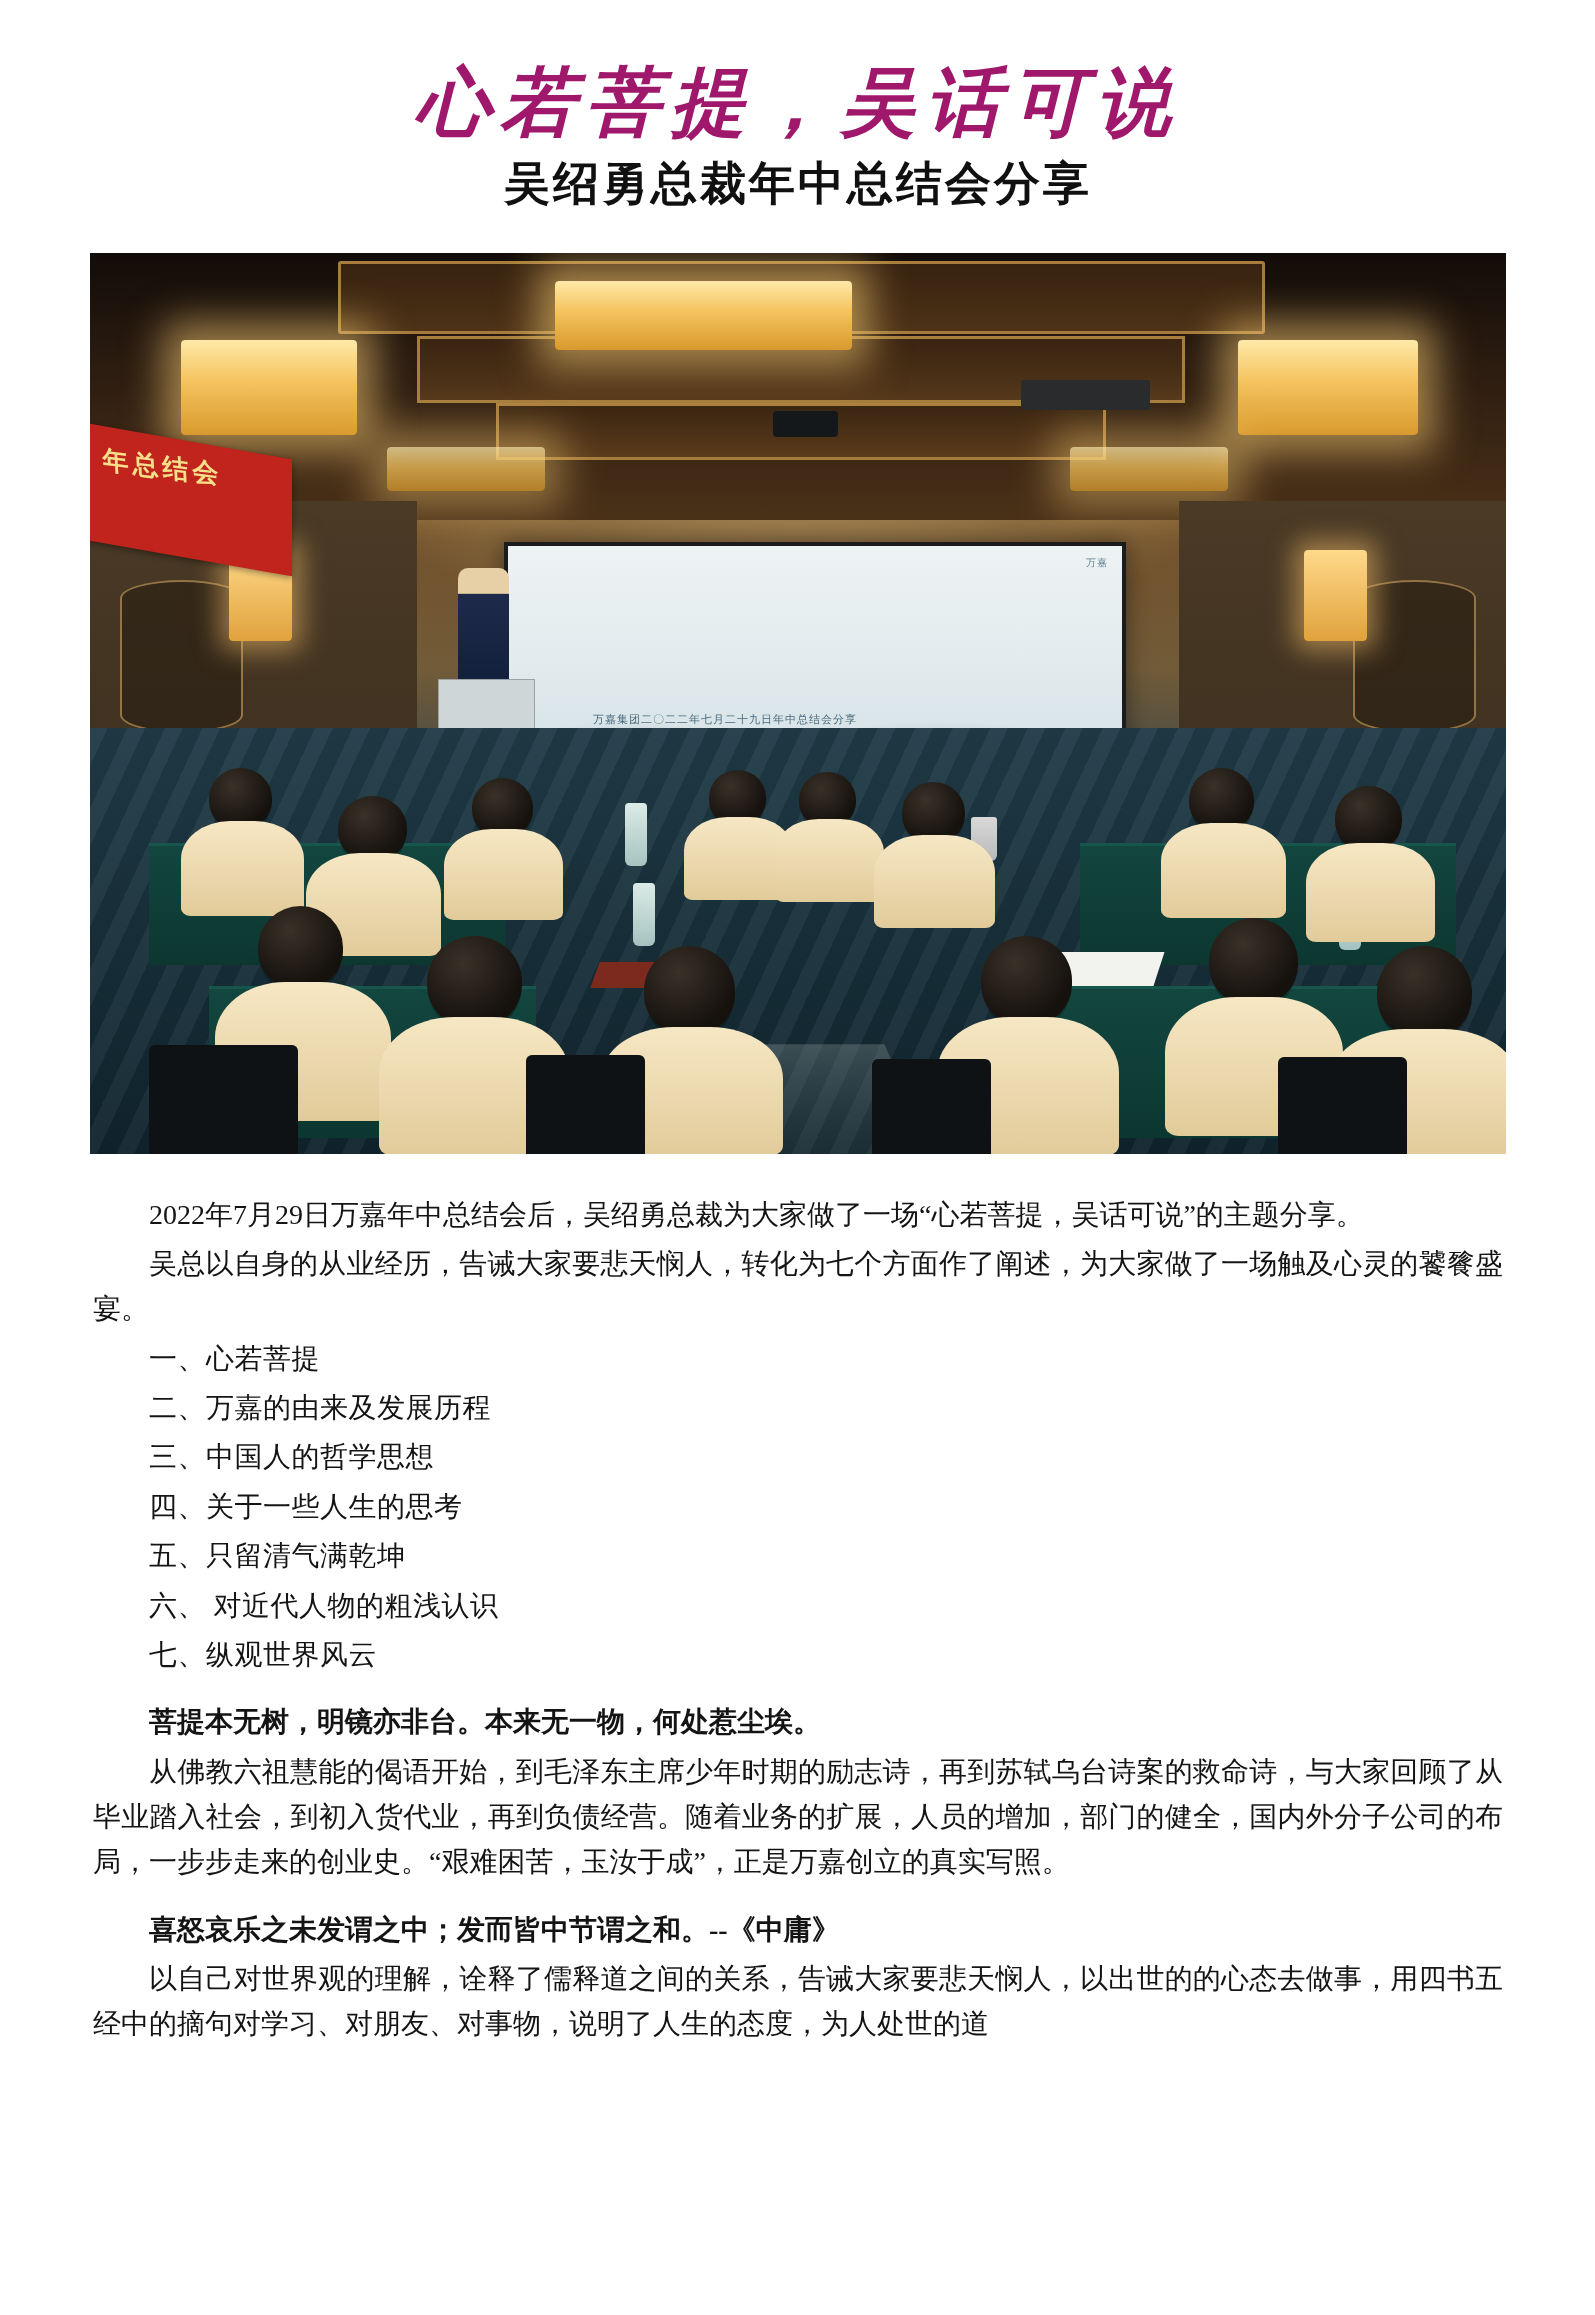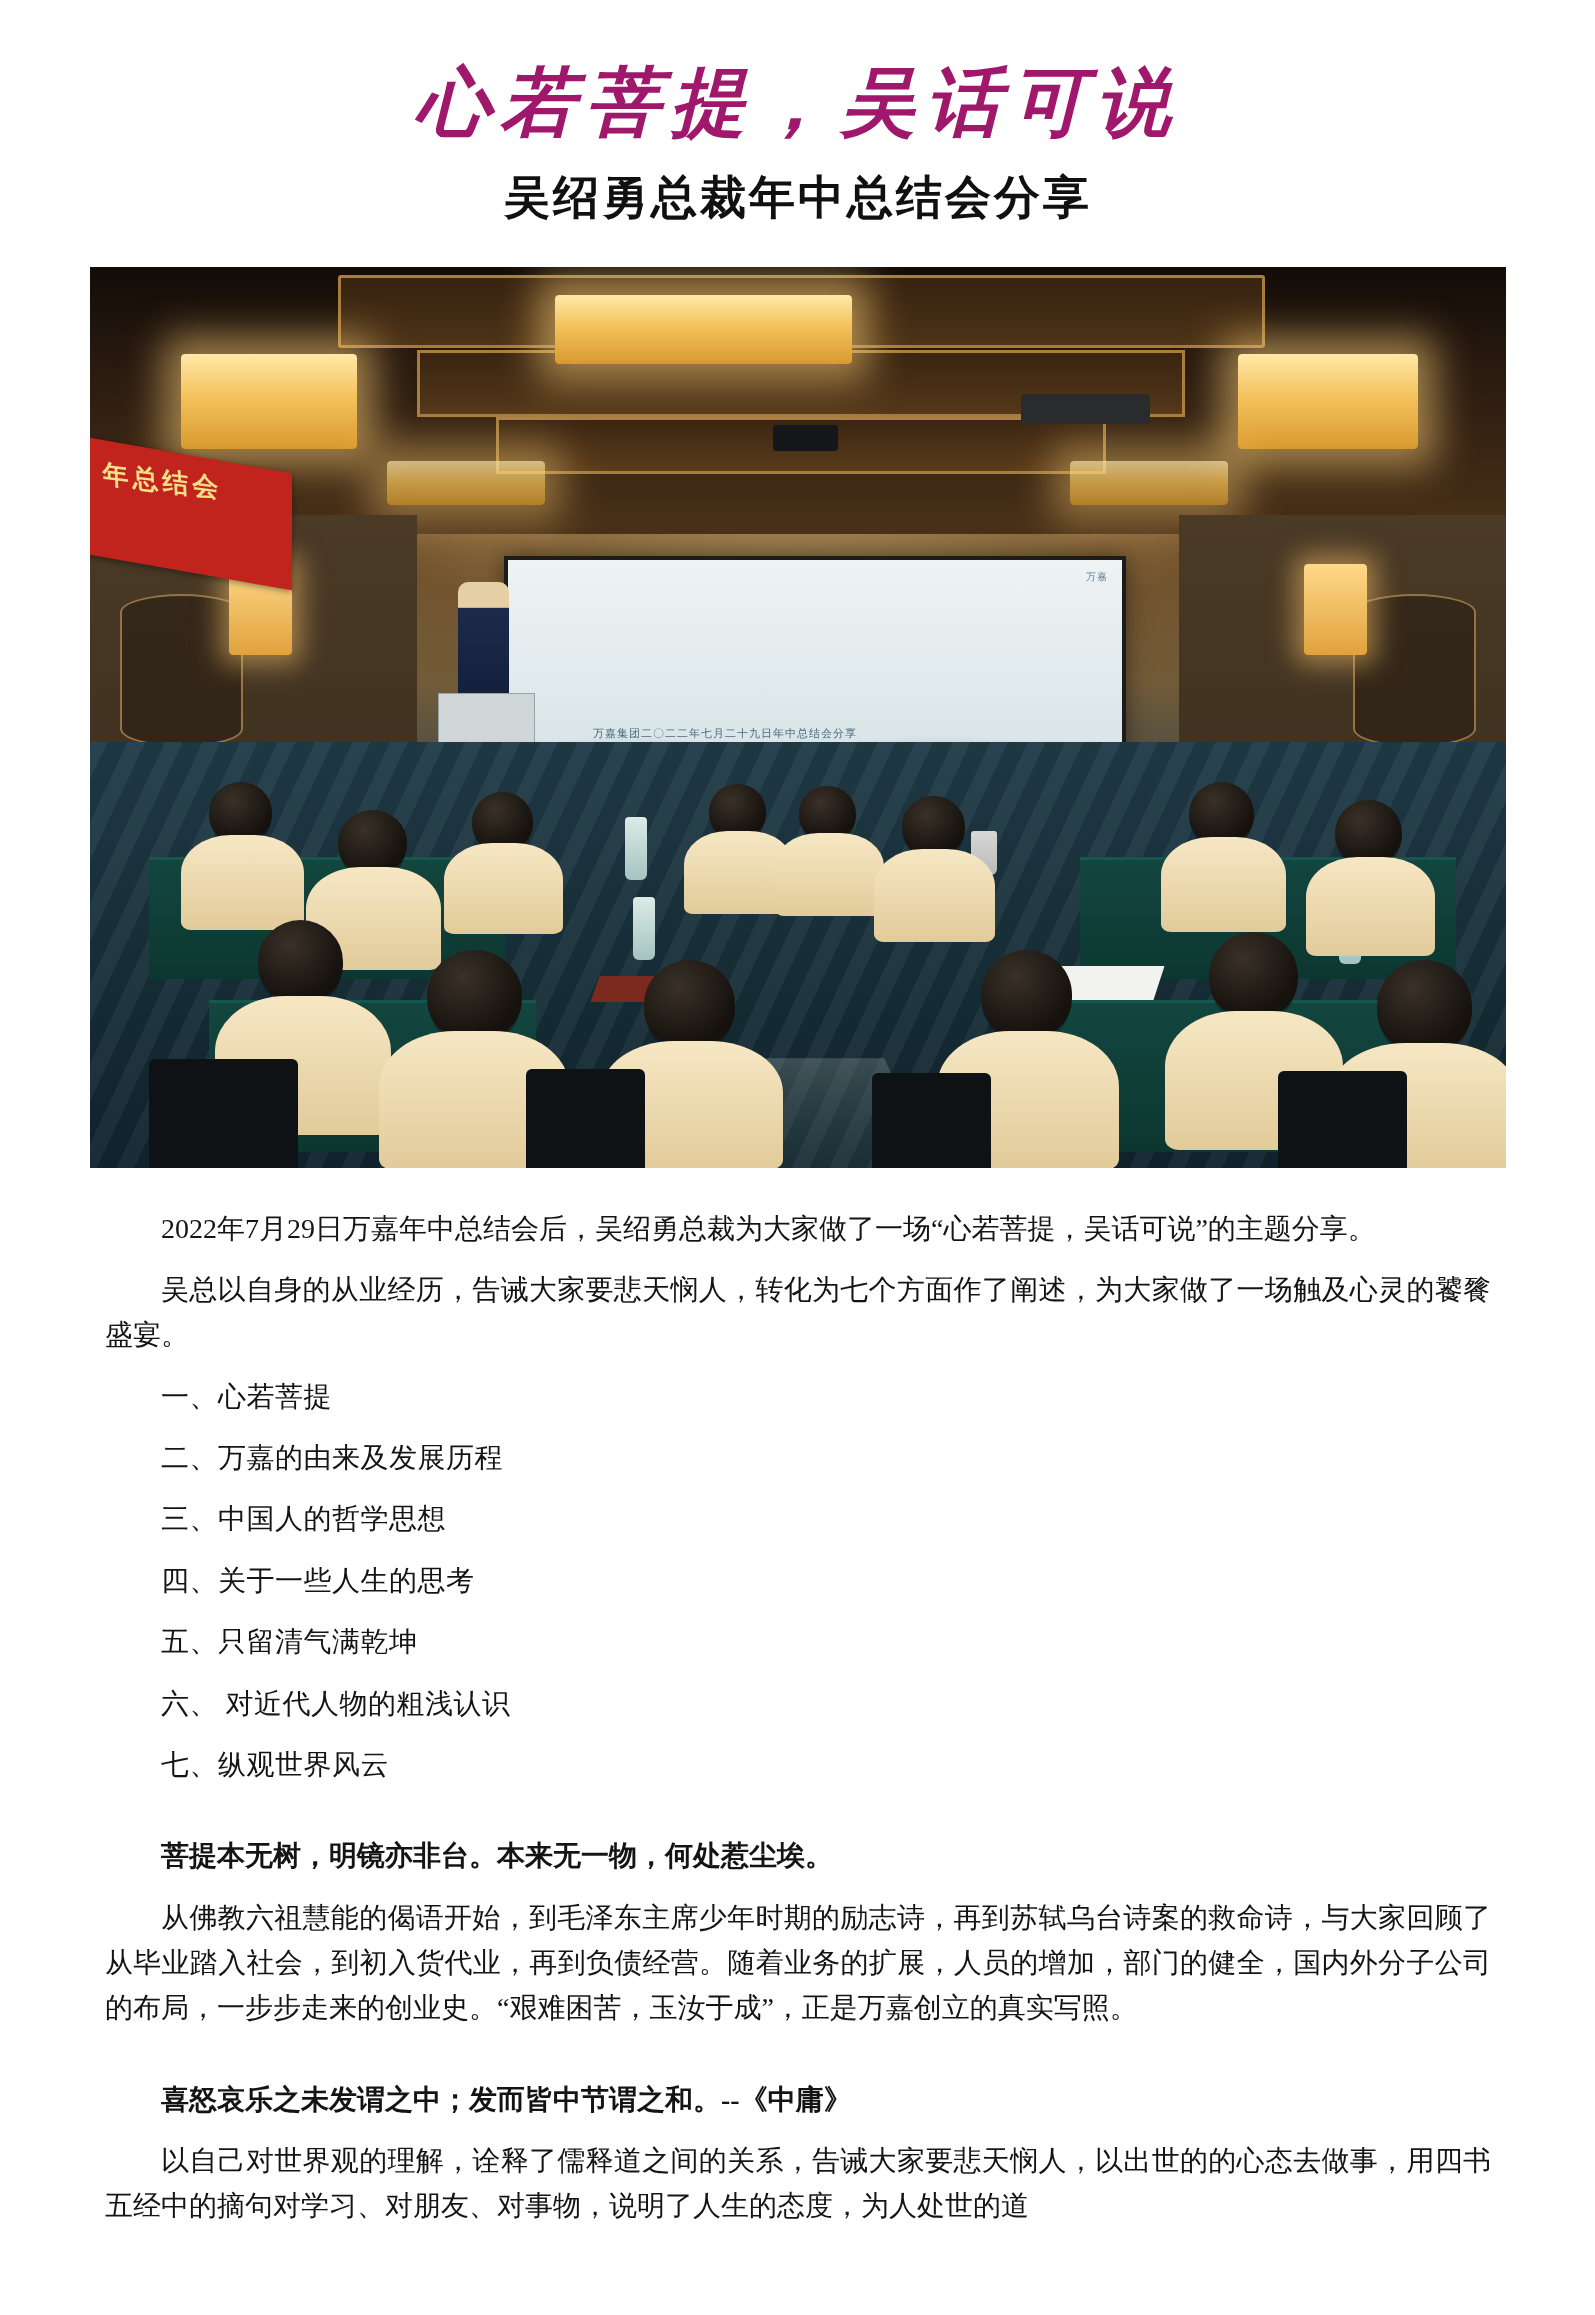--- a/index.html
+++ b/index.html
@@ -31,21 +31,21 @@
     font-family: "DejaVu Serif", "Liberation Serif", serif;
     font-size: 75px;
     font-weight: bold;
     font-style: italic;
     color: #a0186b;
     letter-spacing: 10px;
     line-height: 1.1;
     white-space: nowrap;
   }
   .sub-title {
-    margin-top: 26px;
+    margin-top: 12px;
     font-family: "DejaVu Sans", "Liberation Sans", sans-serif;
     font-size: 46px;
     font-weight: bold;
     color: #101010;
     letter-spacing: 3px;
     line-height: 1.2;
   }
 
   
   .photo-wrap {
@@ -259,21 +259,21 @@
 
   
   .body-text {
     margin-top: 38px;
     font-size: 28px;
     line-height: 1.62;
     color: #141414;
     text-align: justify;
   }
   .body-text p {
-    margin: 16px;
+    margin: 4px;
   }
   .para { text-indent: 2em; }
   .list-line {
     text-indent: 2em;
     letter-spacing: 0.5px;
   }
   .bold-line {
     text-indent: 2em;
     font-weight: bold;
   }

